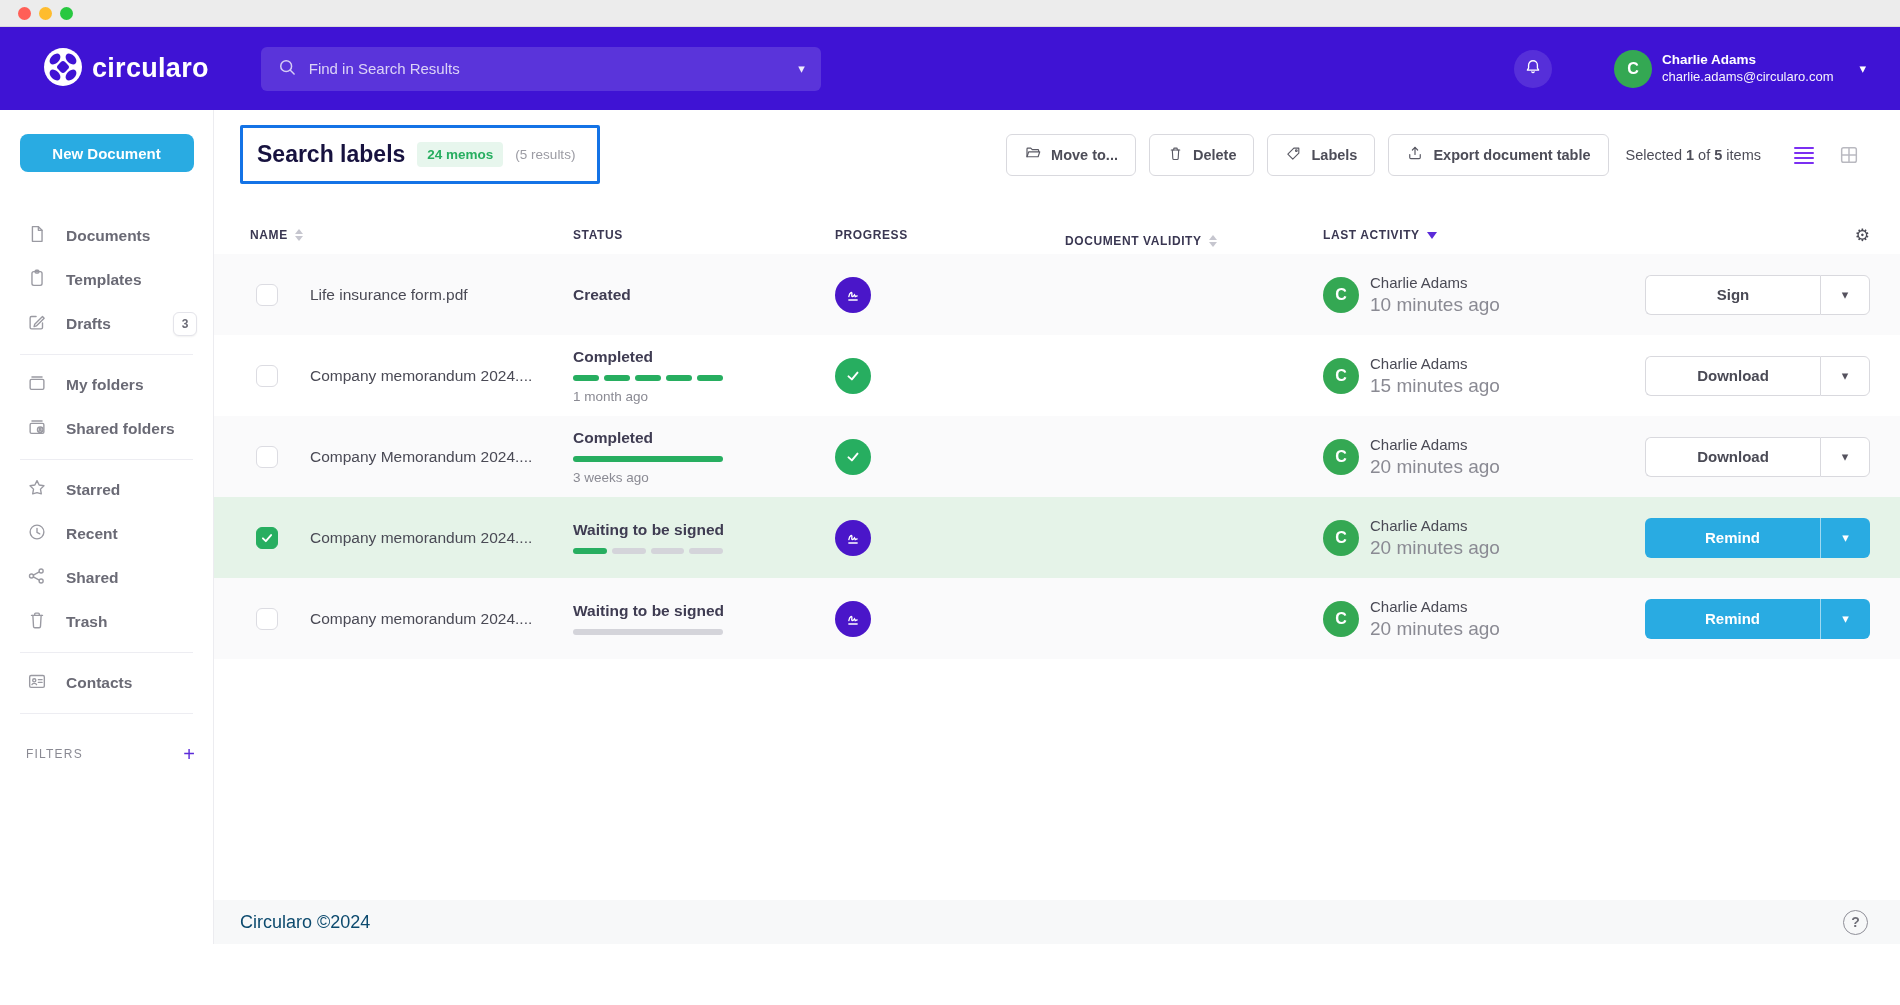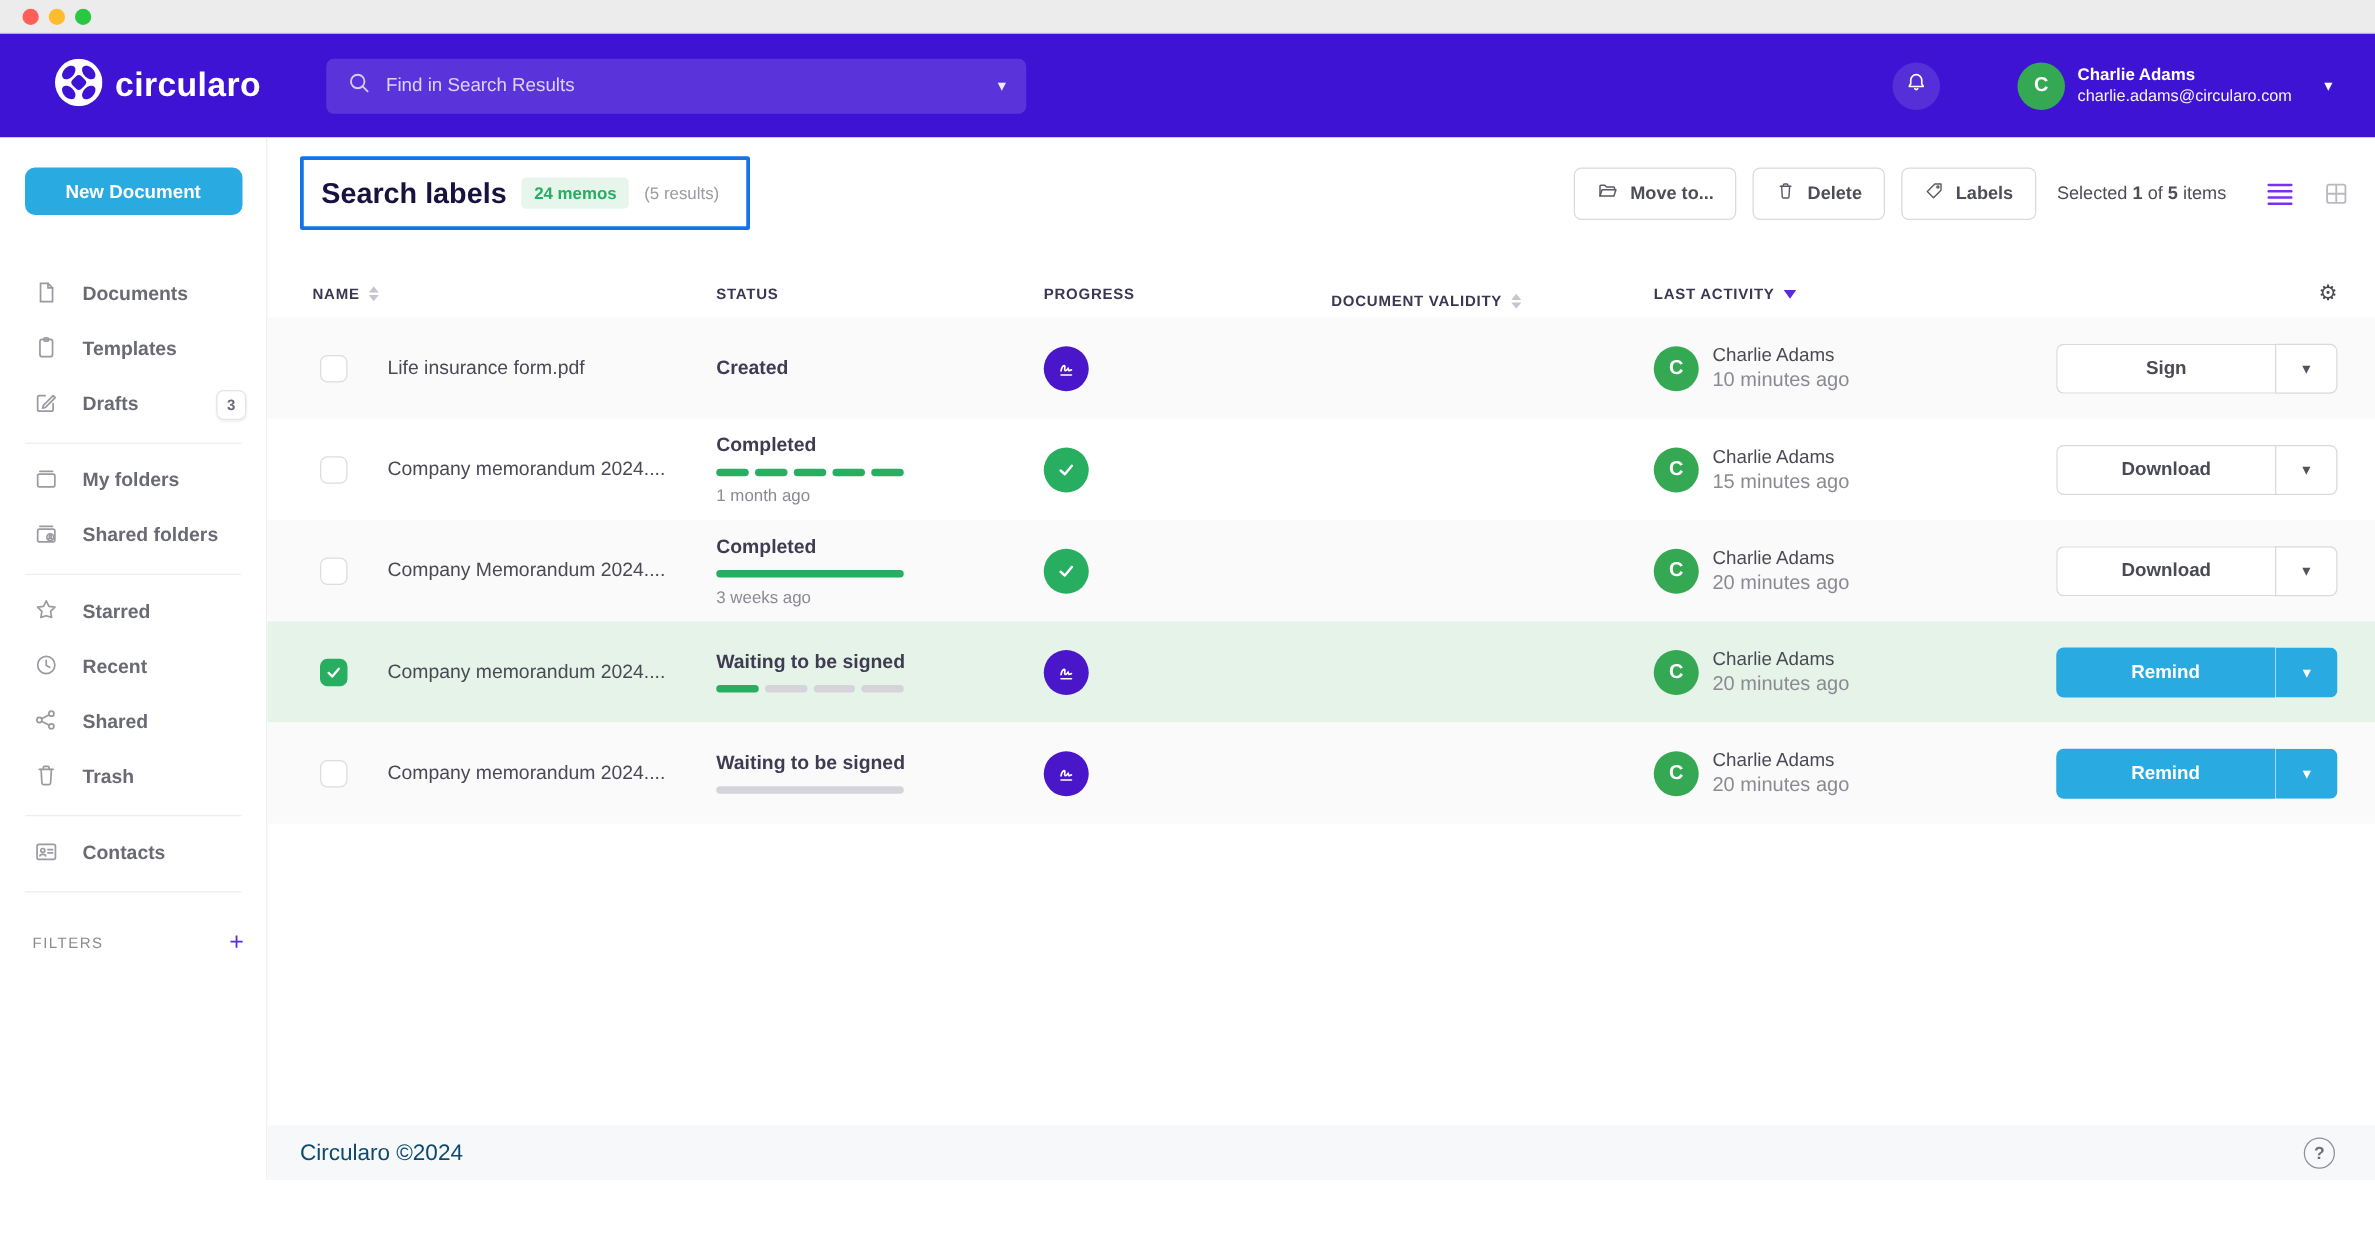--- a/index.html
+++ b/index.html
@@ -40,21 +40,21 @@
   .nav-item { height:44px; display:flex; align-items:center; padding-left:26px; gap:18px; color:#6a6a75; font-size:15.5px; font-weight:600; cursor:pointer; position:relative; }
   .nav-item svg { flex:none; }
   .nav-badge { position:absolute; right:16px; width:24px; height:24px; border:1px solid #e4e4ea; border-radius:6px; background:#fff; box-shadow:0 1px 2px rgba(0,0,0,.06); font-size:12px; font-weight:600; color:#6a6a75; display:flex; align-items:center; justify-content:center; }
   .nav-div { height:1px; background:#ededf2; margin:8px 20px; }
   .filters-row { margin-top:30px; padding:0 18px 0 26px; display:flex; align-items:center; justify-content:space-between; }
   .filters-label { font-size:12px; letter-spacing:1.2px; color:#8a8a93; }
   .filters-add { color:#5b2bd9; font-size:20px; font-weight:400; cursor:pointer; line-height:1; }
 
   
   .main { flex:1; display:flex; flex-direction:column; background:#fff; min-width:0; }
-  .page-head { padding:15px 20px 0 26px; display:flex; align-items:center; }
+  .page-head { padding:15px 40px 0 26px; display:flex; align-items:center; }
   .title-box { border:3px solid #1473e6; border-radius:2px; padding:13px 22px 13px 14px; display:flex; align-items:center; gap:12px; background:#fff; }
   .page-title { font-size:23px; font-weight:bold; color:#17123f; }
   .memo-badge { background:#e7f6ed; color:#27ae60; font-size:13.5px; font-weight:bold; padding:5px 10px; border-radius:4px; }
   .results-count { color:#9b9ba3; font-size:13.5px; }
   .toolbar { margin-left:auto; display:flex; align-items:center; gap:13px; }
   .tb-btn { height:42px; padding:0 17px; background:#fff; border:1px solid #d9d9de; border-radius:6px; color:#4d4d58; font-size:14.5px; font-weight:600; font-family:inherit; display:flex; align-items:center; gap:9px; cursor:pointer; }
   .selected-info { color:#4d4d58; font-size:14.5px; margin-left:4px; white-space:nowrap; }
   .selected-info b { font-weight:bold; }
   .view-toggle { display:flex; align-items:center; gap:22px; margin-left:18px; }
   .view-btn { cursor:pointer; display:flex; }
@@ -92,21 +92,21 @@
   .seg.off { background:#d4d4da; }
   .status-time { font-size:13.5px; color:#8a8a93; margin-top:8px; }
   .cell-progress { flex:0 0 230px; display:flex; align-items:center; }
   .progress-icon { width:36px; height:36px; border-radius:50%; display:flex; align-items:center; justify-content:center; cursor:pointer; }
   .progress-icon svg { display:none; }
   .pi-signature { background:#4a16c9; } .pi-signature .sig { display:block; }
   .pi-check { background:#27ae60; } .pi-check .chk { display:block; }
   .cell-validity { flex:0 0 258px; }
   .cell-activity { flex:1; display:flex; align-items:center; gap:11px; min-width:0; }
   .act-name { font-size:15px; color:#4a4a55; }
-  .act-time { font-size:16px; color:#8a8a93; margin-top:3px; }
+  .act-time { font-size:19px; color:#8a8a93; margin-top:3px; }
   .cell-action { flex:0 0 225px; display:flex; }
   .action-main { flex:1; height:40px; font-size:15px; font-weight:bold; font-family:inherit; cursor:pointer; border-radius:6px 0 0 6px; display:flex; align-items:center; justify-content:center; }
   .action-caret { width:50px; height:40px; border-radius:0 6px 6px 0; display:flex; align-items:center; justify-content:center; font-size:13px; cursor:pointer; }
   .act-outline .action-main { background:#fff; border:1px solid #d9d9de; border-right:none; color:#4a4a55; }
   .act-outline .action-caret { background:#fff; border:1px solid #d9d9de; color:#55525e; }
   .act-primary .action-main { background:#29abe2; border:none; color:#fff; }
   .act-primary .action-caret { background:#29abe2; border:none; border-left:1px solid rgba(255,255,255,.55); color:#fff; }
 
   
   .footer { margin-top:auto; height:44px; background:#f7f8f9; display:flex; align-items:center; justify-content:space-between; padding:0 32px 0 26px; }
@@ -290,20 +290,28 @@
                 </svg></span>
             <span>Delete</span>
           </button>
           <button class="tb-btn">
             <span><svg width="17" height="17" viewBox="0 0 24 24" fill="none" stroke="#5a5a64" stroke-width="1.6" stroke-linejoin="round">
                   <path d="M12.5 4.5h7v7l-8.5 8.5-7-7z"></path>
                   <circle cx="16" cy="8" r="1.2"></circle>
                 </svg></span>
             <span>Labels</span>
           </button>
+          <button class="tb-btn">
+            <span><svg width="18" height="18" viewBox="0 0 24 24" fill="none" stroke="#5a5a64" stroke-width="1.6" stroke-linecap="round" stroke-linejoin="round">
+                  <path d="M12 14V4.5"></path>
+                  <path d="M8.5 8 12 4.5 15.5 8"></path>
+                  <path d="M5 14v4a1.5 1.5 0 0 0 1.5 1.5h11A1.5 1.5 0 0 0 19 18v-4"></path>
+                </svg></span>
+            <span>Export document table</span>
+          </button>
           <span class="selected-info">
             <span>Selected</span> <b>1</b> <span>of</span> <b>5</b> <span>items</span>
           </span>
           <span class="view-toggle">
             <span class="view-btn">
                 <svg width="24" height="20" viewBox="0 0 24 20">
                   <g stroke="#7b2ff2" stroke-width="2" stroke-linecap="round">
                     <line x1="3" y1="3" x2="21" y2="3"></line>
                     <line x1="3" y1="8" x2="21" y2="8"></line>
                     <line x1="3" y1="13" x2="21" y2="13"></line>

